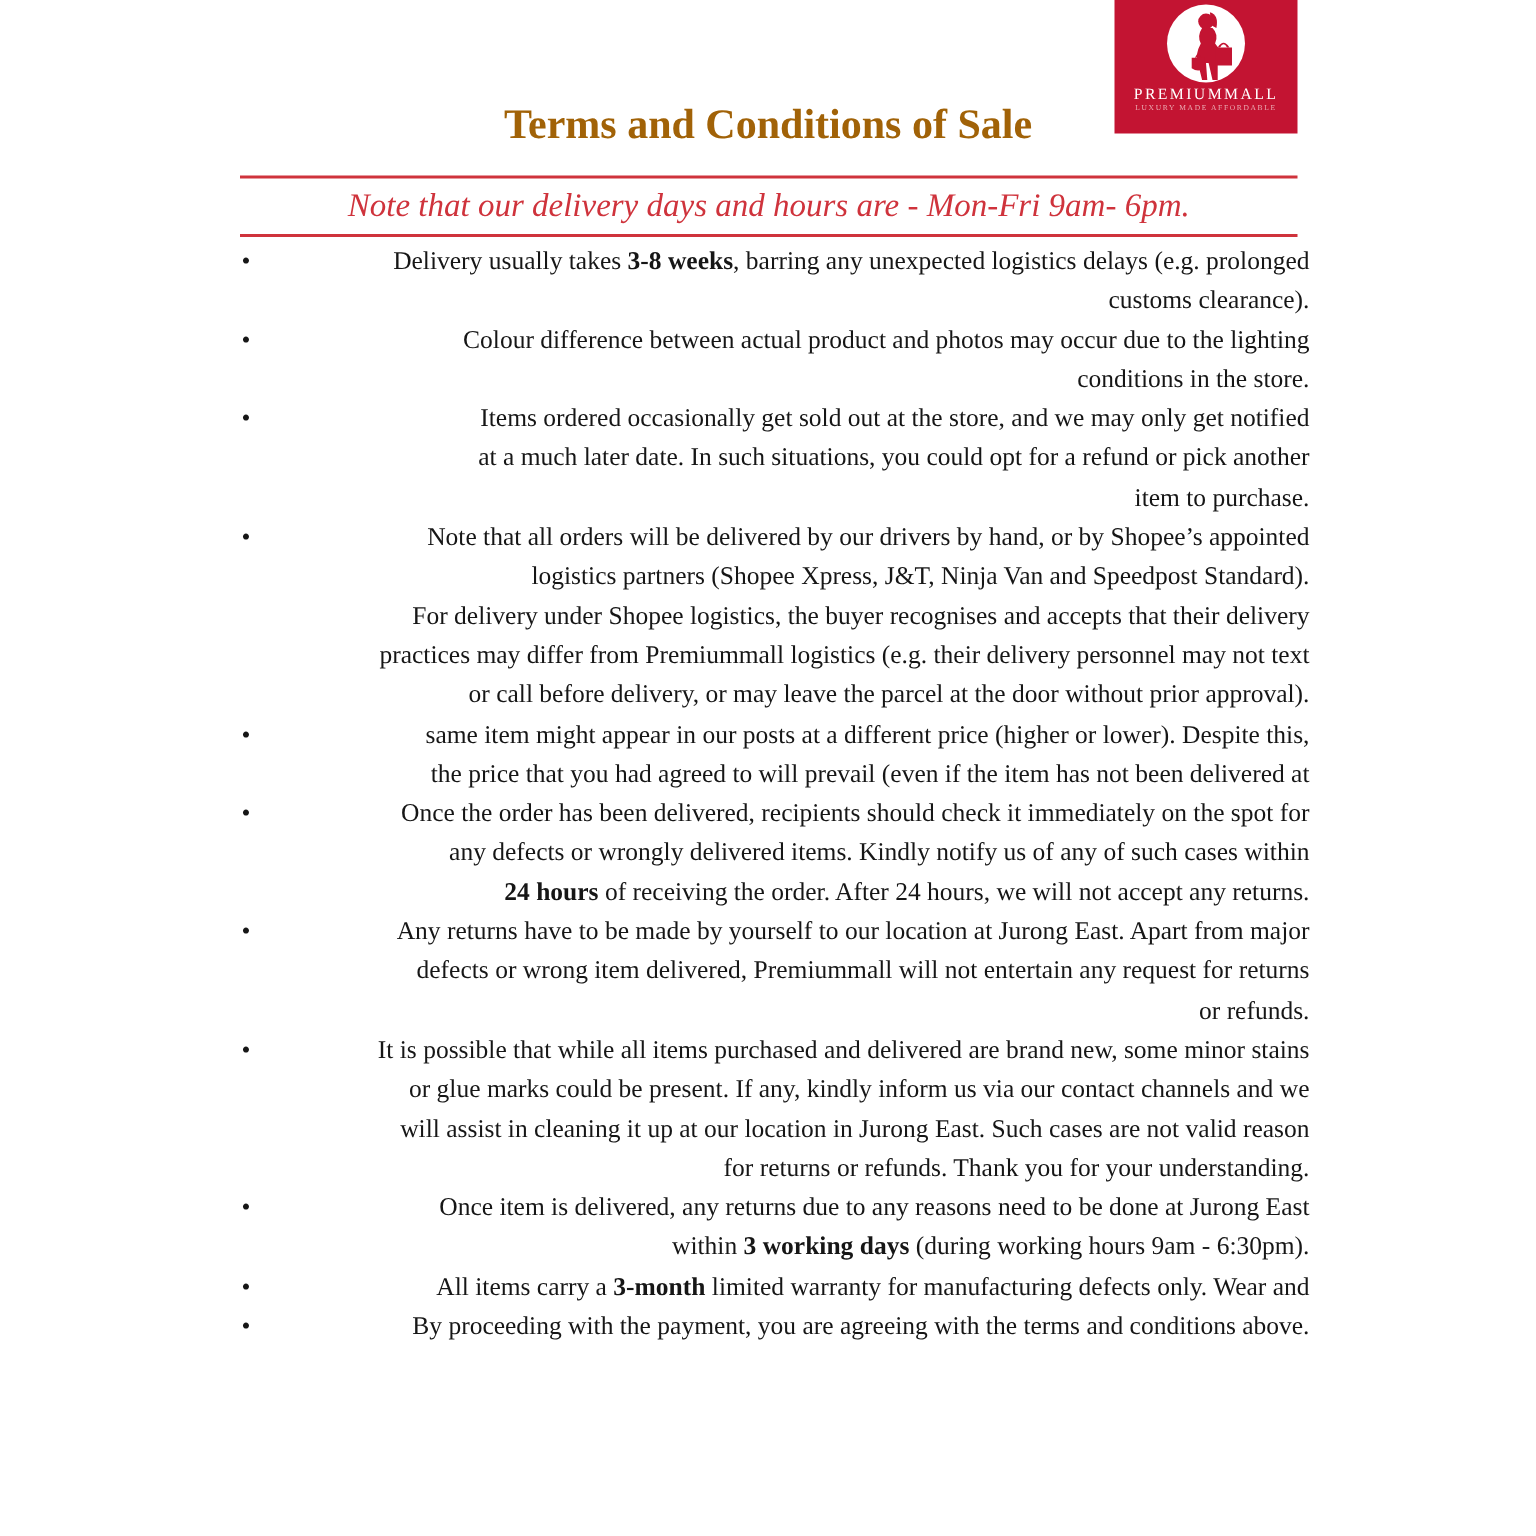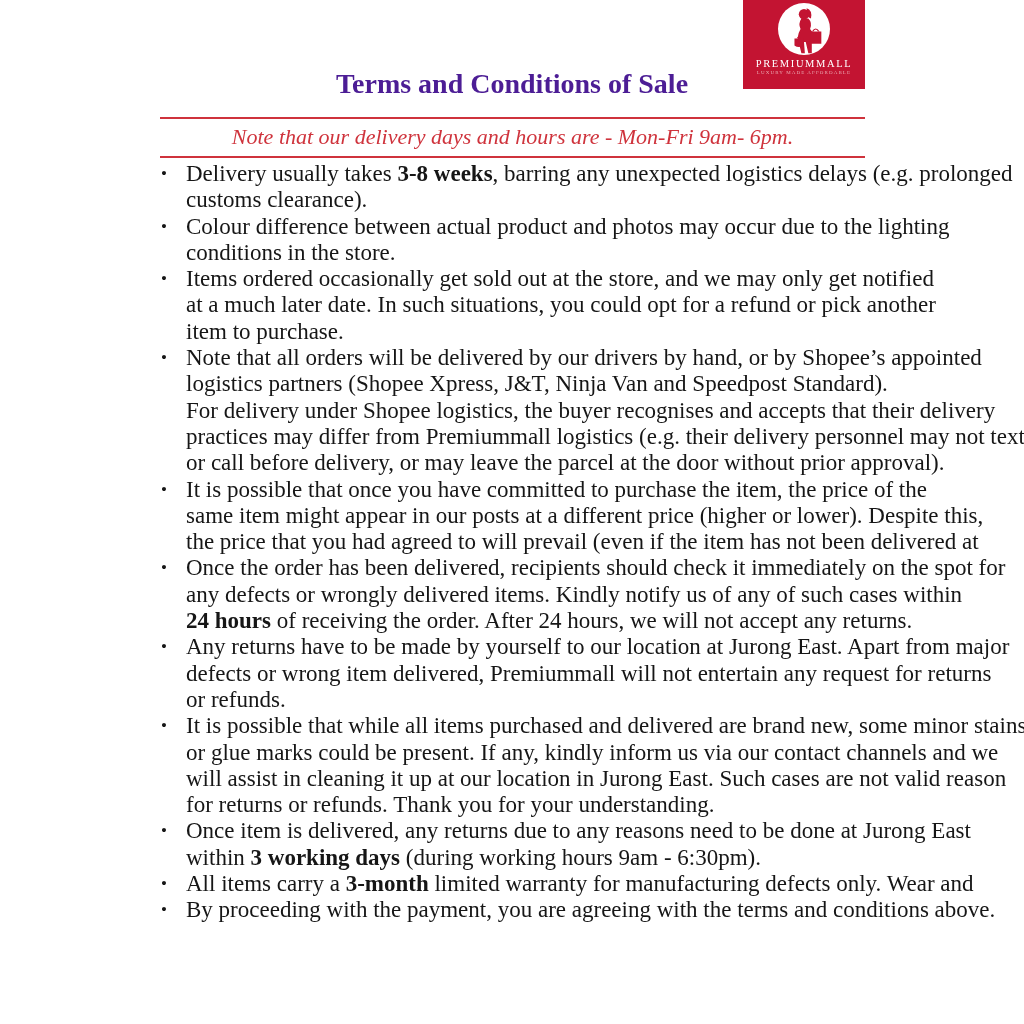--- a/index.html
+++ b/index.html
@@ -54,21 +54,21 @@
   
   .title {
     position: absolute;
     top: 68px;
     left: 0;
     width: 1024px;
     margin: 0;
     text-align: center;
     font-size: 28px;
     font-weight: bold;
-    color: #4c1d95;
+    color: #a16207;
   }
   
   .notice {
     position: absolute;
     top: 117px;
     left: 160px;
     width: 705px;
     border-top: 2px solid var(--note-red);
     border-bottom: 2px solid var(--note-red);
     padding: 5px 0 6px;
@@ -93,23 +93,24 @@
   .terms .marker {
     width: 25px;
     flex: 0 0 25px;
     font-size: 17px;
     line-height: 26.3px;
   }
   .terms .content { flex: 1; }
   .terms .line {
     display: block;
     white-space: nowrap;
-    font-size: 23px;
+    font-size: 17px;
     line-height: 26.3px;
     color: var(--ink);
+    text-align: right;
   }
   .terms .line b { font-weight: bold; }
 </style>
 </head>
 <body>
 
 <div class="page">
 
   <div class="logo">
     <div class="logo-circle">
@@ -164,21 +165,20 @@
           <span class="line">Note that all orders will be delivered by our drivers by hand, or by Shopee’s appointed</span>
           <span class="line">logistics partners (Shopee Xpress, J&amp;T, Ninja Van and Speedpost Standard).</span>
           <span class="line">For delivery under Shopee logistics, the buyer recognises and accepts that their delivery</span>
           <span class="line">practices may differ from Premiummall logistics (e.g. their delivery personnel may not text</span>
           <span class="line">or call before delivery, or may leave the parcel at the door without prior approval).</span>
         </span>
       </li>
       <li>
         <span class="marker">•</span>
         <span class="content">
-          <span class="line">It is possible that once you have committed to purchase the item, the price of the</span>
           <span class="line">same item might appear in our posts at a different price (higher or lower). Despite this,</span>
           <span class="line">the price that you had agreed to will prevail (even if the item has not been delivered at</span>
         </span>
       </li>
       <li>
         <span class="marker">•</span>
         <span class="content">
           <span class="line">Once the order has been delivered, recipients should check it immediately on the spot for</span>
           <span class="line">any defects or wrongly delivered items. Kindly notify us of any of such cases within</span>
           <span class="line"><b>24 hours</b> of receiving the order. After 24 hours, we will not accept any returns.</span>

